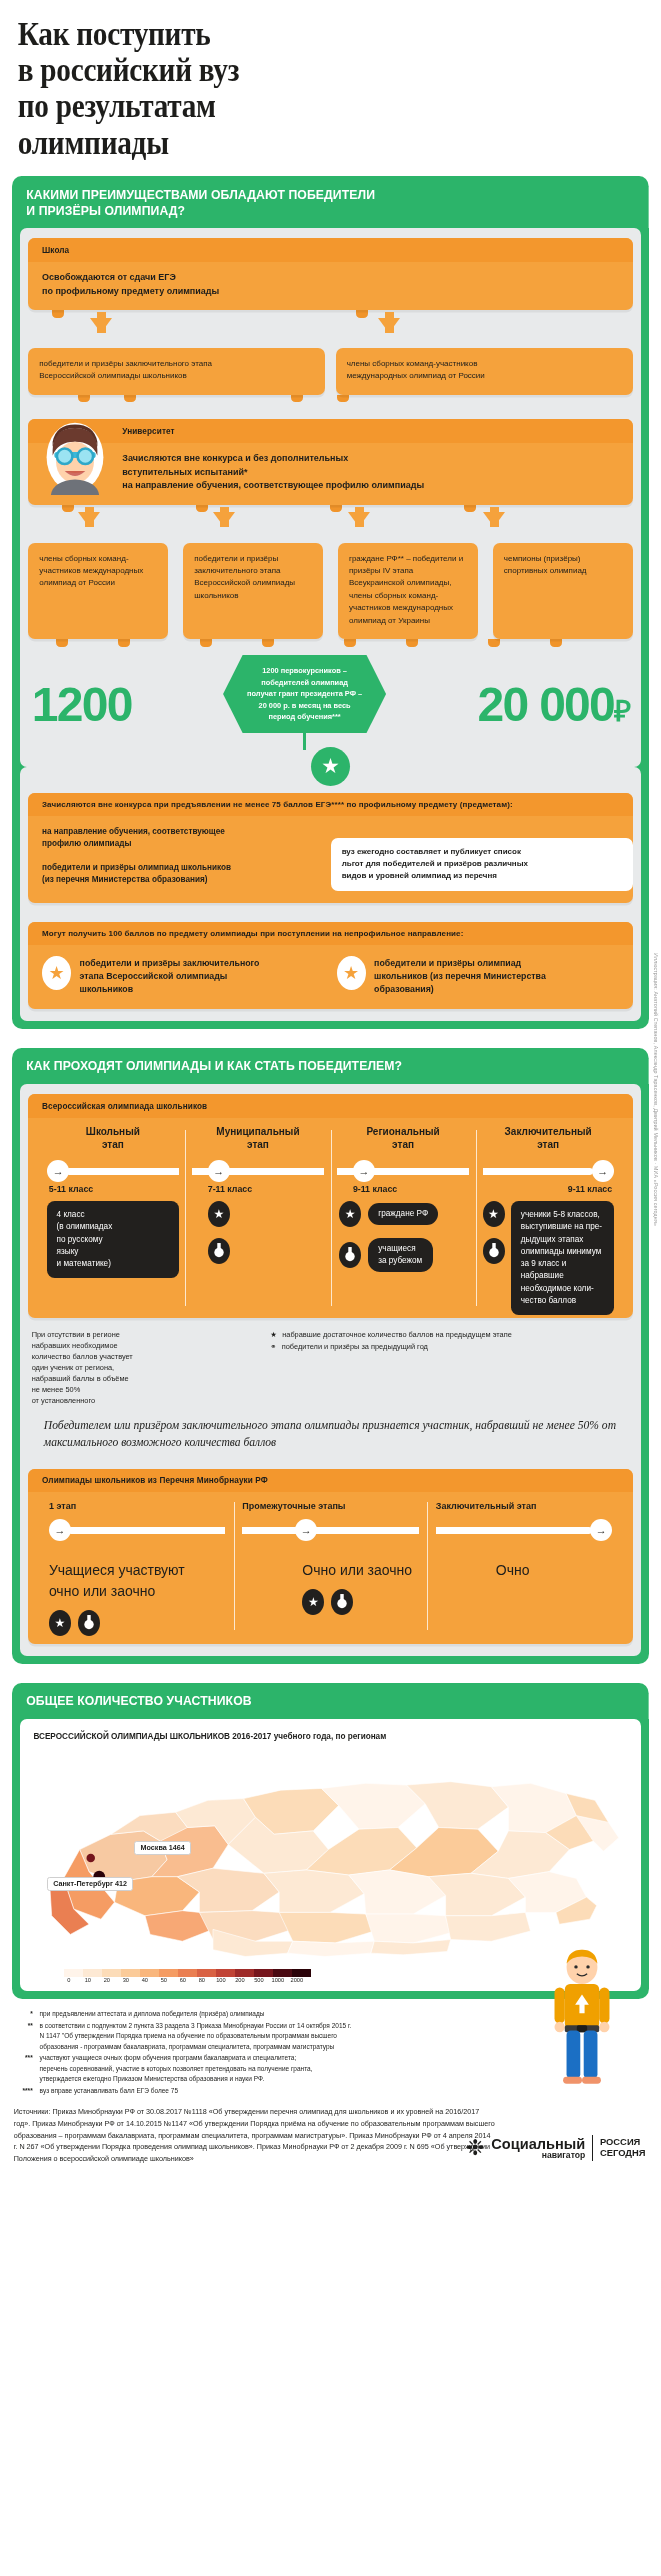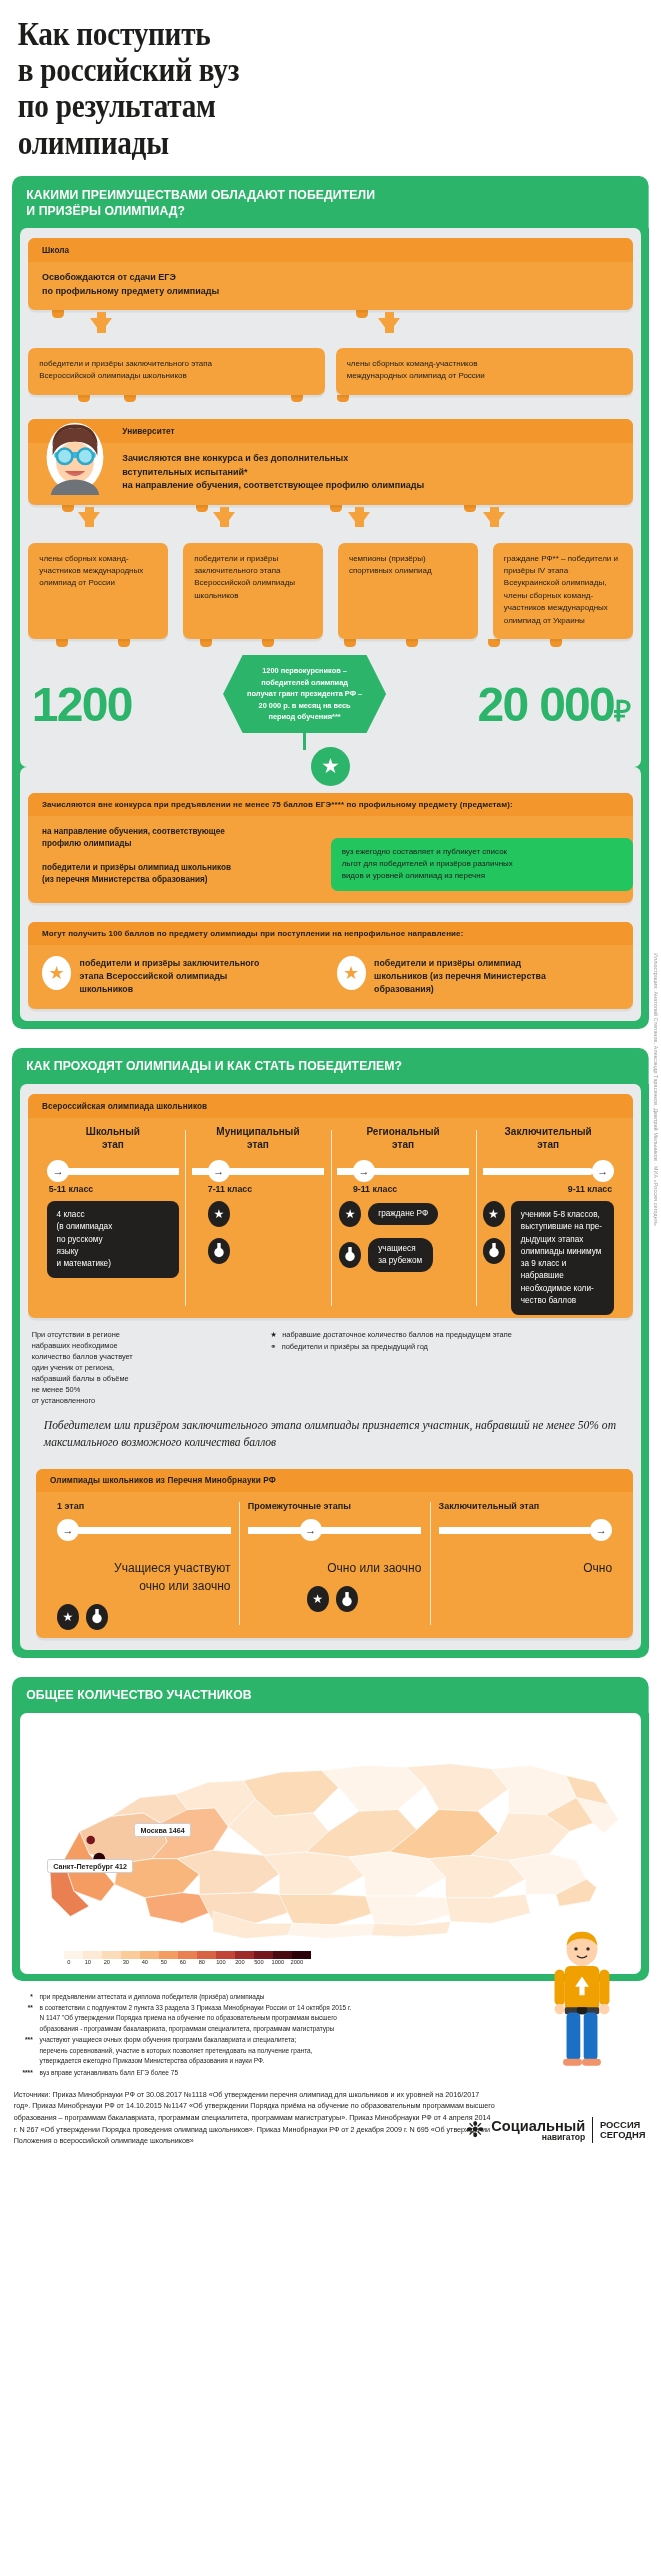--- a/index.html
+++ b/index.html
@@ -207,21 +207,21 @@
   }
 
   
   .mini-grid { display: flex; padding: 8.6px 12px 8.6px 12px; }
   .mini-col { flex: 1; padding: 0 8.6px; position: relative; }
   .mini-col + .mini-col::before {
     content: ""; position: absolute; left: 0; top: 1.7px; bottom: 5.2px; width: 0.9px;
     background: rgba(255,255,255,0.75);
   }
   .mini-title { font-weight: 700; font-size: 9px; margin-bottom: 7.7px; }
-  .mini-sub { font-size: 12px; line-height: 1.45; text-align: right; }
+  .mini-sub { font-size: 14px; line-height: 1.45; }
 
   
   .map-area {
     background: #ffffff;
     border-radius: 6.9px;
     padding: 12px 13.7px 8.6px 13.7px;
     position: relative;
   }
   .map-title { font-weight: 700; font-size: 8.2px; line-height: 1.45; color: #1d1d1b; }
   .map-title .l1 { font-size: 8.6px; }
@@ -357,24 +357,24 @@
         </div>
 
         <div class="row4">
           <div class="ocard">
             <div class="leafnote">члены сборных команд-участников международных олимпиад от России</div>
           </div>
           <div class="ocard">
             <div class="leafnote">победители и призёры заключительного этапа Всероссийской олимпиады школьников</div>
           </div>
           <div class="ocard">
+            <div class="leafnote">граждане РФ** – победители и призёры IV этапа Всеукраинской олимпиады, члены сборных команд-участников международных олимпиад от Украины</div>
+          </div>
+          <div class="ocard">
             <div class="leafnote">чемпионы (призёры) спортивных олимпиад</div>
-          </div>
-          <div class="ocard">
-            <div class="leafnote">граждане РФ** – победители и призёры IV этапа Всеукраинской олимпиады, члены сборных команд-участников международных олимпиад от Украины</div>
           </div>
         </div>
         <div class="tabs" style="padding-left:27.5px;">
           <div class="tab" style="margin-right:50px;"></div>
           <div class="tab" style="margin-right:70px;"></div>
           <div class="tab" style="margin-right:50px;"></div>
           <div class="tab" style="margin-right:70px;"></div>
           <div class="tab" style="margin-right:50px;"></div>
           <div class="tab" style="margin-right:70px;"></div>
           <div class="tab" style="margin-right:50px;"></div>
@@ -409,21 +409,21 @@
           <div class="ocard-head wide">Зачисляются вне конкурса при предъявлении не менее 75 баллов ЕГЭ**** по профильному предмету (предметам):</div>
           <div class="ocard-body small" style="position:relative; padding-right:0;">
             <div style="display:flex; gap:8.6px;">
               <div style="flex:1;">
                 <div>на направление обучения, соответствующее</div>
                 <div>профилю олимпиады</div>
                 <div style="height:12px;"></div>
                 <div>победители и призёры олимпиад школьников</div>
                 <div>(из перечня Министерства образования)</div>
               </div>
-              <div style="flex:1; background:#22c55e; border-radius:6.9px; padding:8.6px 10.3px; font-weight:400; font-size:8px; line-height:1.5; align-self:flex-start; margin-top:12px;">
+              <div style="flex:1; background:#ffffff; border-radius:6.9px; padding:8.6px 10.3px; font-weight:700; font-size:8px; line-height:1.5; align-self:flex-start; margin-top:12px;">
                 <div>вуз ежегодно составляет и публикует список</div>
                 <div>льгот для победителей и призёров различных</div>
                 <div>видов и уровней олимпиад из перечня</div>
               </div>
             </div>
           </div>
         </div>
 
         <div class="ocard" style="margin-top:19px;">
           <div class="ocard-head wide">Могут получить 100 баллов по предмету олимпиады при поступлении на непрофильное направление:</div>
@@ -578,21 +578,21 @@
               </div>
             <div>
                 <span>⚭</span>
                 <span>победители и призёры за предыдущий год</span>
               </div>
           </div>
         </div>
 
         <div class="callout">Победителем или призёром заключительного этапа олимпиады признается участник, набравший не менее 50% от максимального возможного количества баллов</div>
 
-        <div class="ocard" style="margin-top:5.2px;margin-left:8px;">
+        <div class="ocard" style="margin-top:5.2px;">
           <div class="ocard-head">Олимпиады школьников из Перечня Минобрнауки РФ</div>
           <div class="mini-grid">
             <div class="mini-col">
               <div class="mini-title">1 этап</div>
               <div class="track">
                 <div class="track-bar start"></div>
                 <div class="track-dot" style="left:0;">→</div>
               </div>
               <div class="mini-sub" style="margin-top:19px;">
                 <div>Учащиеся участвуют</div>
@@ -644,20 +644,21 @@
     </div>
   </div>
 
   <div class="greenwrap" style="margin-top:19px;">
     <div class="green-head single">
       <div>ОБЩЕЕ КОЛИЧЕСТВО УЧАСТНИКОВ</div>
     </div>
     <div class="green-body">
       <div class="map-area">
         <div class="map-title">
+          <div>ВСЕРОССИЙСКОЙ ОЛИМПИАДЫ ШКОЛЬНИКОВ 2016-2017 учебного года, по регионам</div>
         </div>
 
         <div class="map-canvas">
           <svg viewBox="0 0 700 250" width="100%" height="215">
 
             <g stroke="#ffffff" stroke-width="0.7">
               <path d="M55 118 L92 100 L130 96 L150 108 L158 130 L140 150 L100 156 L66 144 Z" fill="#f7c9a2"></path>
               <path d="M92 100 L126 78 L168 74 L182 92 L158 130 L150 108 L130 96 Z" fill="#fbdcbf"></path>
               <path d="M150 108 L182 92 L214 90 L230 112 L212 140 L170 150 L140 150 L158 130 Z" fill="#f9bd8f"></path>
               <path d="M168 74 L206 60 L248 58 L262 80 L230 112 L214 90 L182 92 Z" fill="#fde9d4"></path>

